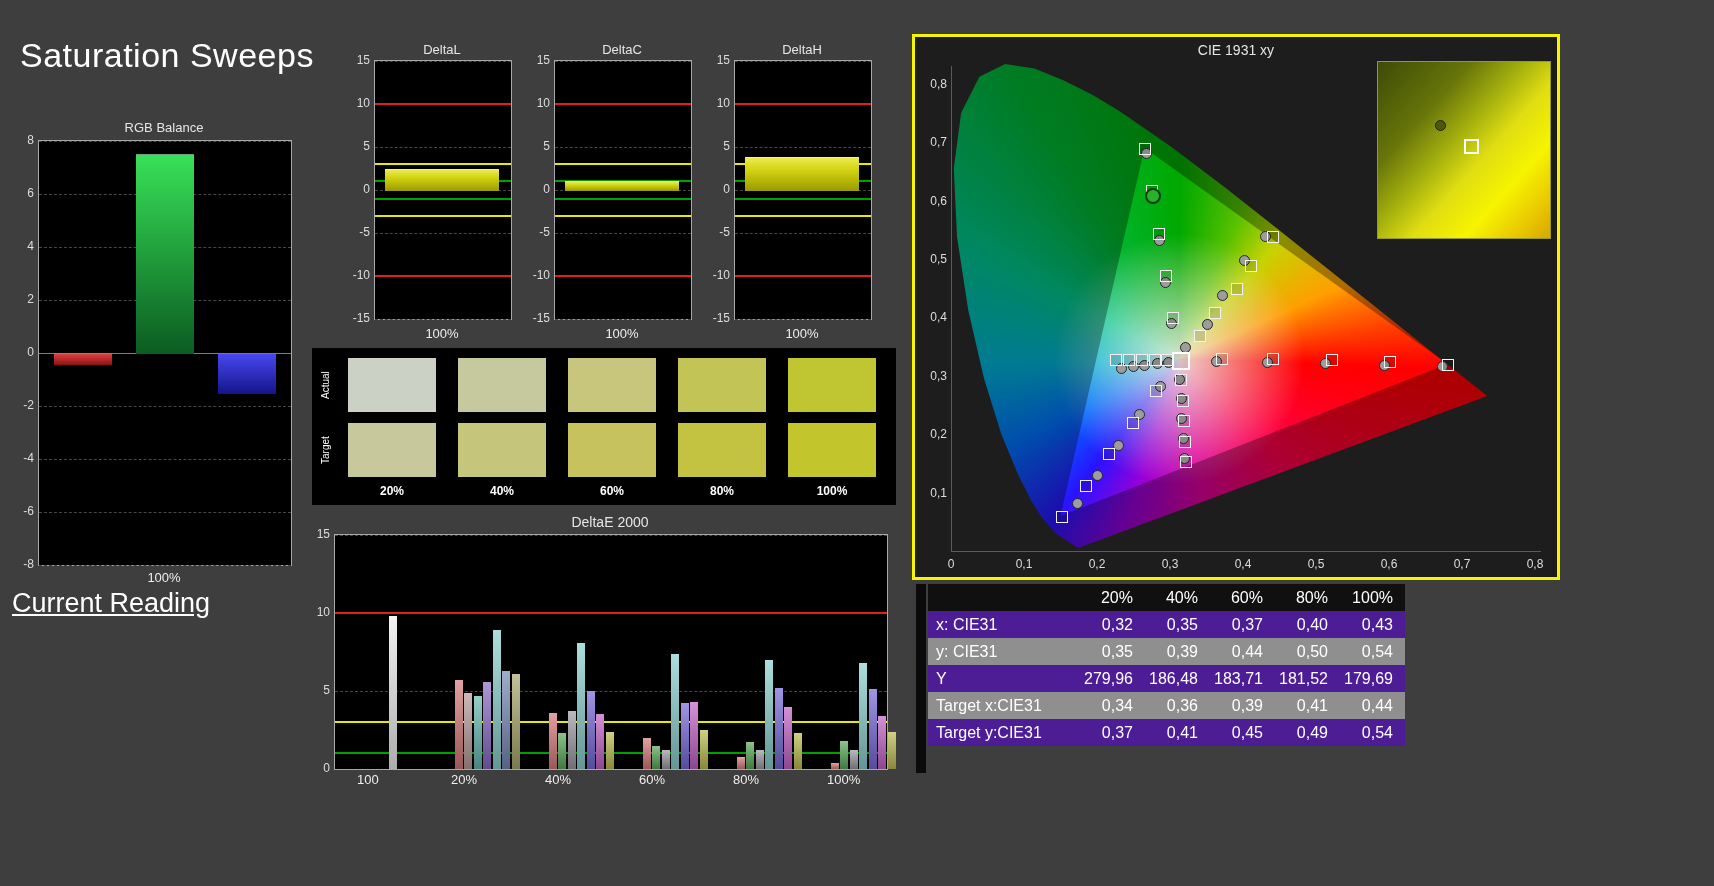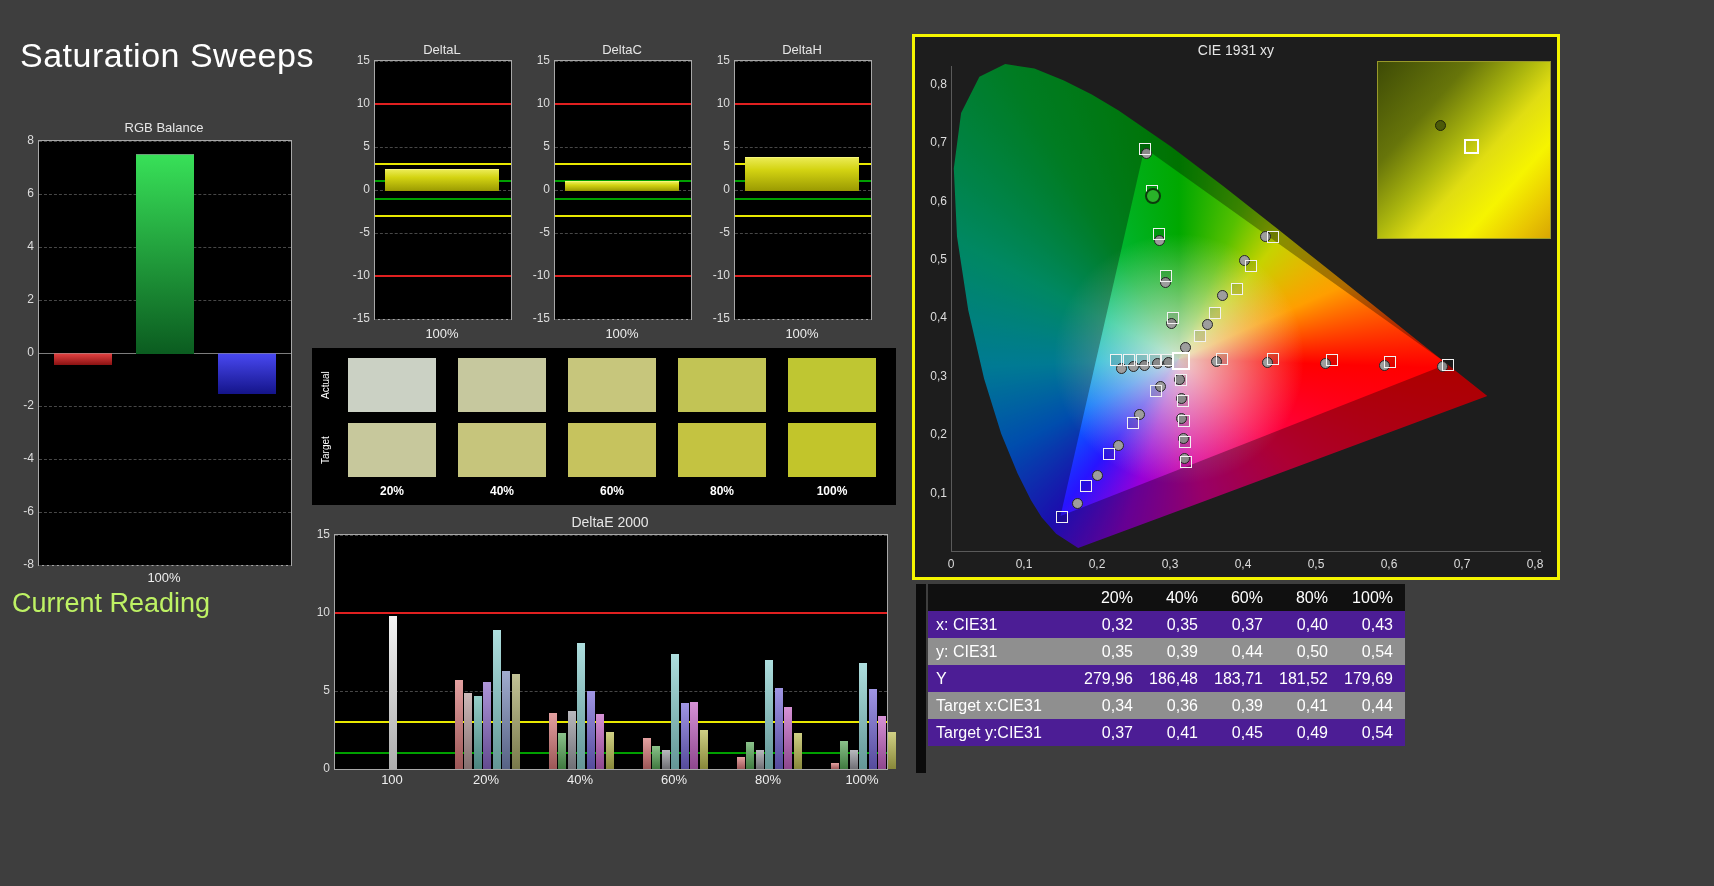--- a/index.html
+++ b/index.html
@@ -17,21 +17,21 @@
   .bar{position:absolute;}
 
   
   #rgb-panel{left:8px;top:120px;width:292px;height:472px;}
   #rgb-title{left:30px;top:0;width:252px;}
   #rgb-plot{left:30px;top:20px;width:252px;height:424px;}
   #rgb-xlabel{left:30px;top:450px;width:252px;}
 
   
   #current-reading{position:absolute;left:12px;top:588px;}
-  .cr-title{font-size:27px;margin-bottom:31px;color:#bef264;}
+  .cr-title{font-size:27px;margin-bottom:31px;color:#ffffff;text-decoration:underline;}
   .cr-line{font-size:23px;margin-bottom:15px;color:#fff;}
 
   
   #delta-row{position:absolute;left:346px;top:42px;width:546px;height:304px;}
   .delta-panel{position:absolute;top:0;width:164px;height:304px;}
   .delta-title{left:28px;top:0;width:136px;}
   .delta-plot{left:28px;top:18px;width:136px;height:258px;}
   .delta-xlabel{left:28px;top:284px;width:136px;}
   .delta-bar{left:10px;width:114px;
     background:linear-gradient(180deg,#eaea52 0%,#d4d412 35%,#9a9a02 100%);
@@ -42,21 +42,21 @@
   .swatch{position:absolute;width:88px;height:54px;}
   .swatch-row-label{position:absolute;left:8px;width:14px;height:54px;writing-mode:vertical-rl;
     transform:rotate(180deg);font-size:10px;color:#fff;text-align:center;}
   .swatch-col-label{position:absolute;top:136px;width:88px;text-align:center;
     font-size:12px;font-weight:bold;color:#fff;}
 
   
   #de-panel{left:308px;top:514px;width:584px;height:286px;}
   #de-title{left:26px;top:0;width:552px;font-size:14px;}
   #de-plot{left:26px;top:20px;width:552px;height:234px;}
-  .de-group-label{position:absolute;top:258px;width:70px;text-align:center;font-size:13px;color:#eee;}
+  .de-group-label{position:absolute;top:258px;width:70px;text-align:left;font-size:13px;color:#eee;}
   .de-bar{position:absolute;width:8px;
     background-image:linear-gradient(180deg,rgba(255,255,255,.30),rgba(0,0,0,.28));}
 
   
   #cie-panel{position:absolute;left:912px;top:34px;width:648px;height:546px;
     background:#1d1d1d;border:3px solid #f5f500;box-sizing:border-box;}
   #cie-title{position:absolute;left:0;top:5px;width:100%;text-align:center;font-size:14px;color:#e6e6e6;z-index:5;}
   #cie-plot{position:absolute;inset:0;}
   .cie-fill{position:absolute;inset:0;}
   .cie-axis{position:absolute;background:#5a5a5a;}

